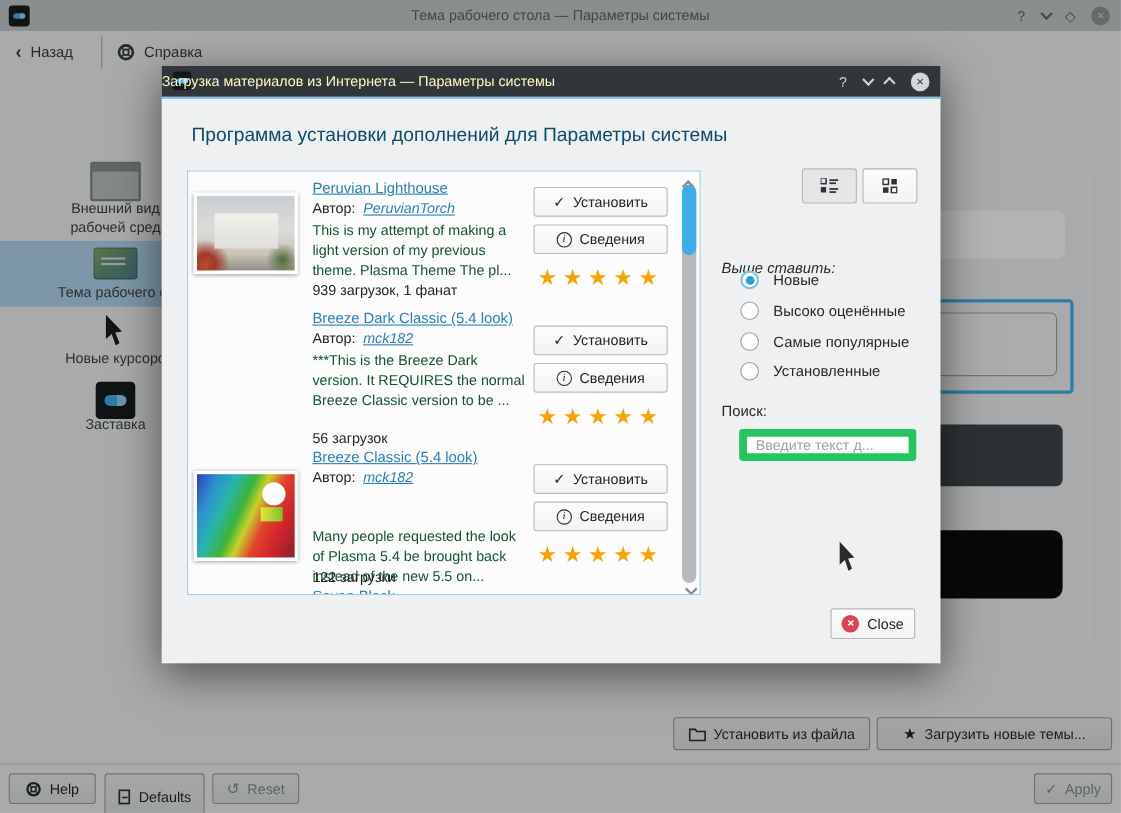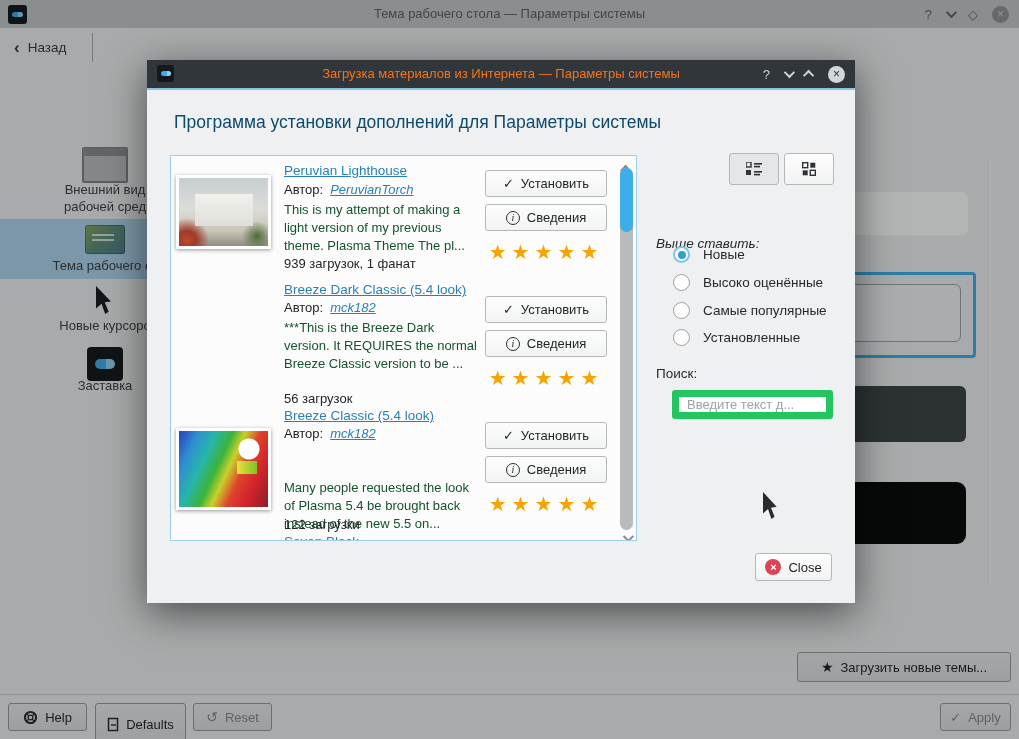--- a/index.html
+++ b/index.html
@@ -46,21 +46,21 @@
 
   .footer-div { position:absolute; left:0; top:694px; width:1019px; height:1px; background:#c9cbcc; }
 
   
   .dim { position:absolute; inset:0; background:rgba(10,12,14,0.30); z-index:5; }
 
   
   .dlg { position:absolute; left:147px; top:60px; width:708px; height:543px; background:#eff0f1; z-index:10; box-shadow:0 10px 38px rgba(0,0,0,.55); }
   .dlg-titlebar { position:absolute; left:0; top:0; width:708px; height:28px; background:#31363b; }
   .dlg-accent { position:absolute; left:0; top:28px; width:708px; height:2px; background:#8ac6e8; }
-  .dlg-title { position:absolute; left:0; top:0; width:100%; height:28px; line-height:28px; text-align:center; font-size:13px; color:#f97316; }
+  .dlg-title { position:absolute; left:0; top:0; width:100%; height:28px; line-height:28px; text-align:left; font-size:13px; color:#fef9c3; }
   .dlg-controls { position:absolute; right:10px; top:0; height:28px; display:flex; align-items:center; gap:14px; color:#cfd3d6; }
   .dlg-close-circ { width:17px; height:17px; border-radius:50%; background:#d3d7d9; color:#2f3437; font-size:12px; display:flex; align-items:center; justify-content:center; line-height:1; }
   .applock-sm { width:17px; height:17px; border-radius:3px; }
   .dlg-heading { position:absolute; left:27px; top:52px; font-size:17.5px; color:#0c4a6e; }
 
   .list-panel { position:absolute; left:23px; top:95px; width:467px; height:386px; background:#fcfcfc; border:1px solid #9fcfe8; overflow:hidden; }
   .e-title { position:absolute; left:113px; font-size:13.5px; color:#2980b9; text-decoration:underline; white-space:nowrap; }
   .e-author { position:absolute; left:113px; font-size:13px; display:flex; gap:7px; align-items:baseline; }
   .e-author a, .a-link { color:#2980b9; font-style:italic; text-decoration:underline; }
   .e-desc { position:absolute; left:113px; width:198px; font-size:13px; line-height:18px; color:#14532d; }
@@ -121,20 +121,30 @@
       <span class="circ-close">×</span>
     </div>
   </div>
 
   <div class="mw-toolbar">
     <div class="tb-item" style="left:14px;">
       <span style="font-size:17px;font-weight:bold;">‹</span>
       <span>Назад</span>
     </div>
     <div class="tb-sep"></div>
+    <div class="tb-item" style="left:106px;">
+      <span class="mini-ic">
+        <svg width="17" height="17" viewBox="0 0 17 17">
+            <circle cx="8.5" cy="8.5" r="6.3" fill="none" stroke="#35393b" stroke-width="2.4"></circle>
+            <circle cx="8.5" cy="8.5" r="2.6" fill="none" stroke="#35393b" stroke-width="1.5"></circle>
+            <path d="M4 4 L6.6 6.6 M13 4 L10.4 6.6 M4 13 L6.6 10.4 M13 13 L10.4 10.4" stroke="#35393b" stroke-width="1.4"></path>
+          </svg>
+      </span>
+      <span>Справка</span>
+    </div>
   </div>
 
   <div class="sidebar">
     <div class="side-sel"></div>
 
     <div>
       <div class="icon-window"></div>
       <div class="side-label" style="left:0;top:115px;">Внешний вид</div>
       <div class="side-label" style="left:0;top:132px;">рабочей сред</div>
     </div>
@@ -160,20 +170,28 @@
   <div>
     <div class="swatch" style="left:240px;top:192px;width:728px;height:43px;background:#fcfcfc;"></div>
     <div class="sw-frame">
       <div class="swatch" style="left:13px;top:9px;width:715px;height:58px;background:#f0f1f2;border:1px solid #9aa0a3;"></div>
     </div>
     <div class="swatch" style="left:240px;top:386px;width:726px;height:56px;background:#3c4246;"></div>
     <div class="swatch" style="left:240px;top:482px;width:726px;height:62px;border-radius:9px;background:#070707;"></div>
     <div class="panel-line"></div>
   </div>
 
+  <div class="btn btn-dim abs" style="left:612px;top:652px;width:179px;height:30px;">
+    <span class="mini-ic">
+      <svg width="16" height="13" viewBox="0 0 16 13">
+          <path d="M1 2 h5 l1.5 2 H15 v8.3 H1 z" fill="none" stroke="#26292b" stroke-width="1.5"></path>
+        </svg>
+    </span>
+    <span>Установить из файла</span>
+  </div>
   <div class="btn btn-dim abs" style="left:797px;top:652px;width:214px;height:30px;">
     <span style="font-size:14px;">★</span>
     <span>Загрузить новые темы...</span>
   </div>
 
   <div class="footer-div"></div>
 
   <div class="btn btn-dim abs" style="left:8px;top:703px;width:79px;height:28px;">
     <span class="mini-ic">
       <svg width="15" height="15" viewBox="0 0 17 17">

